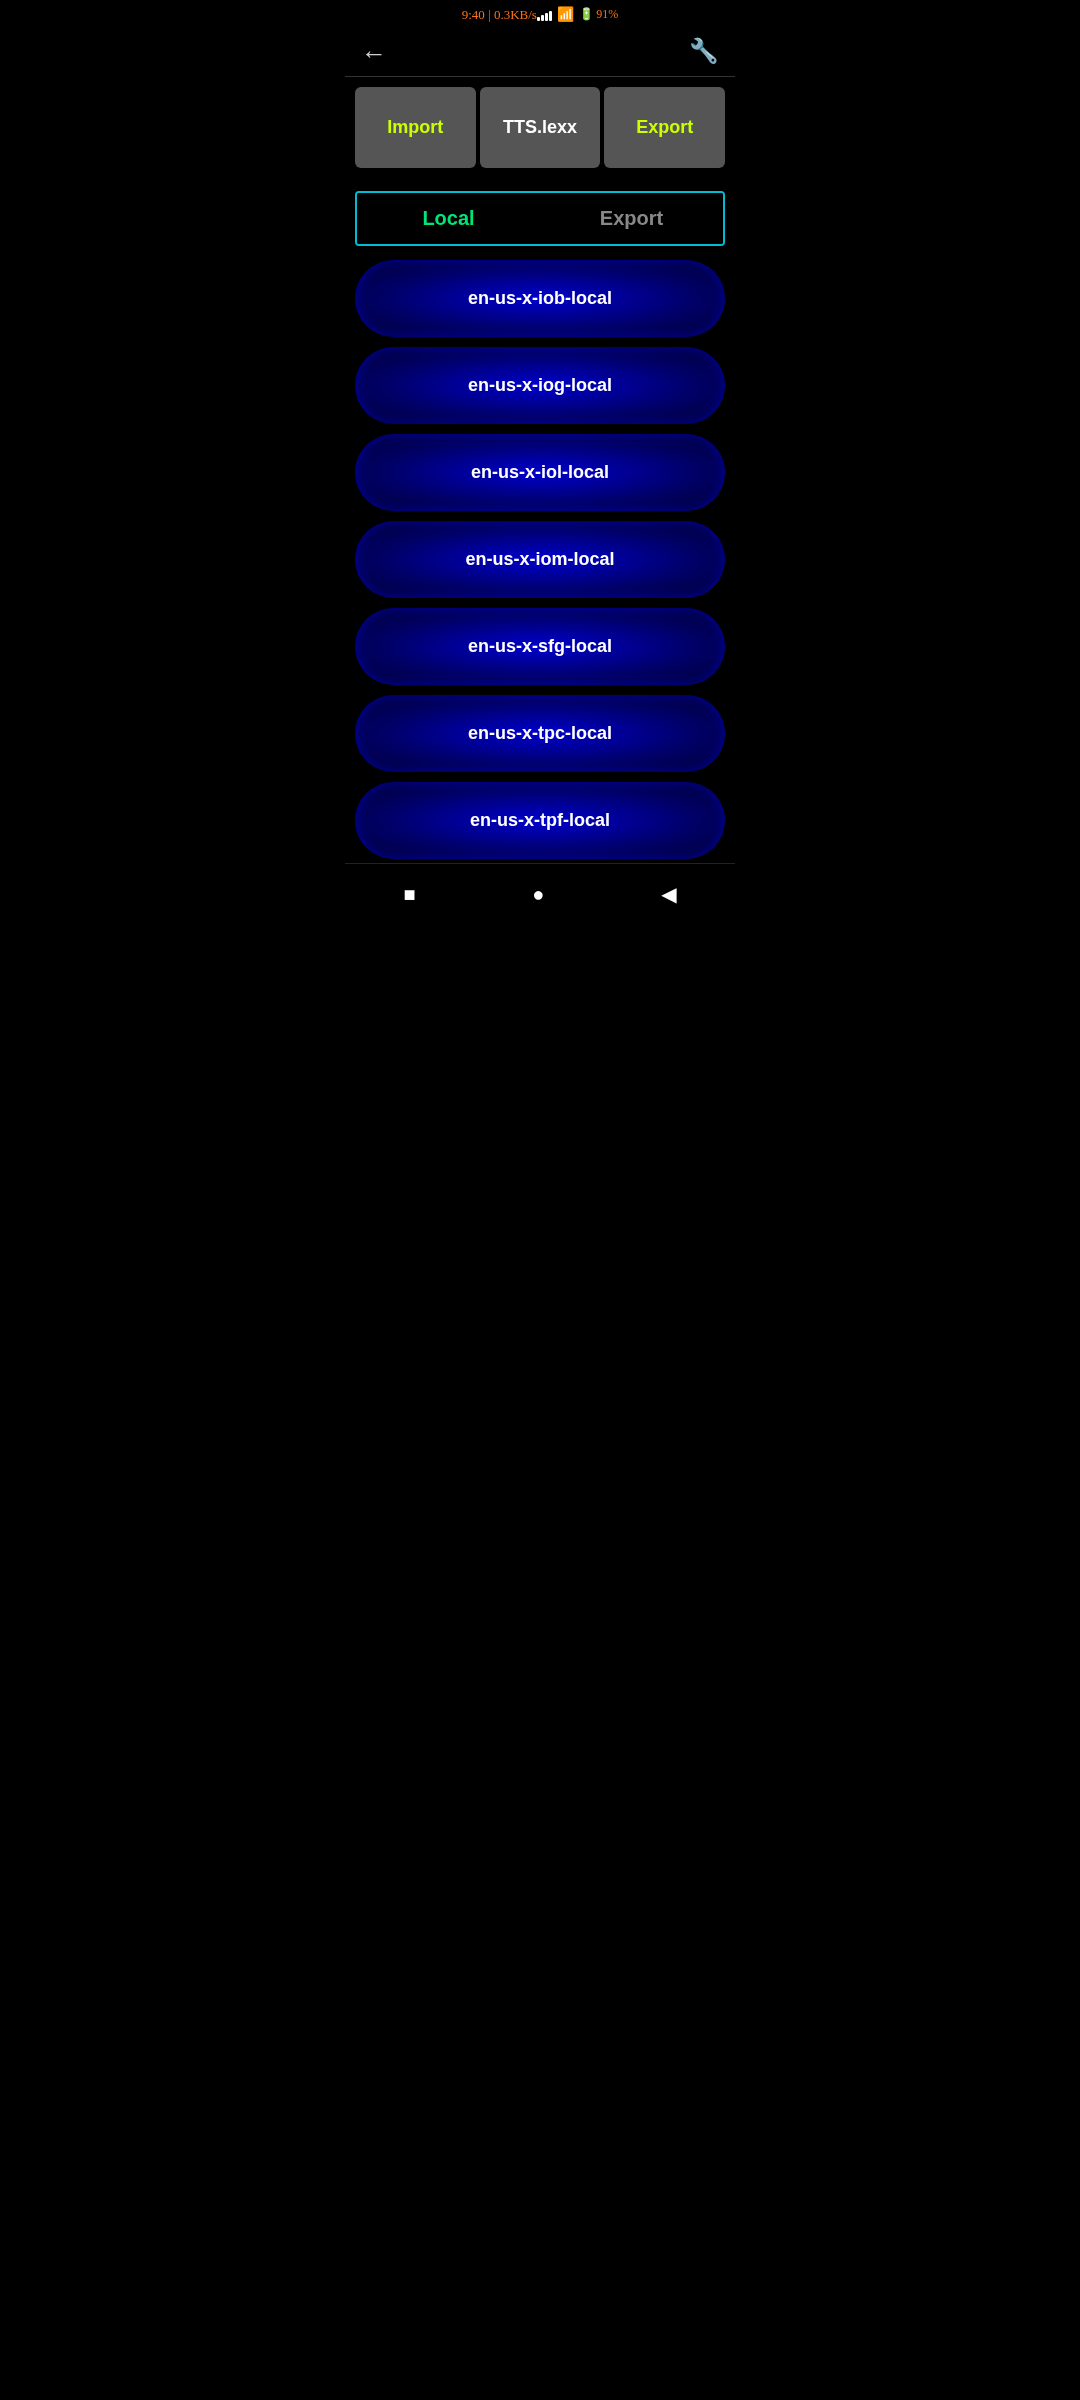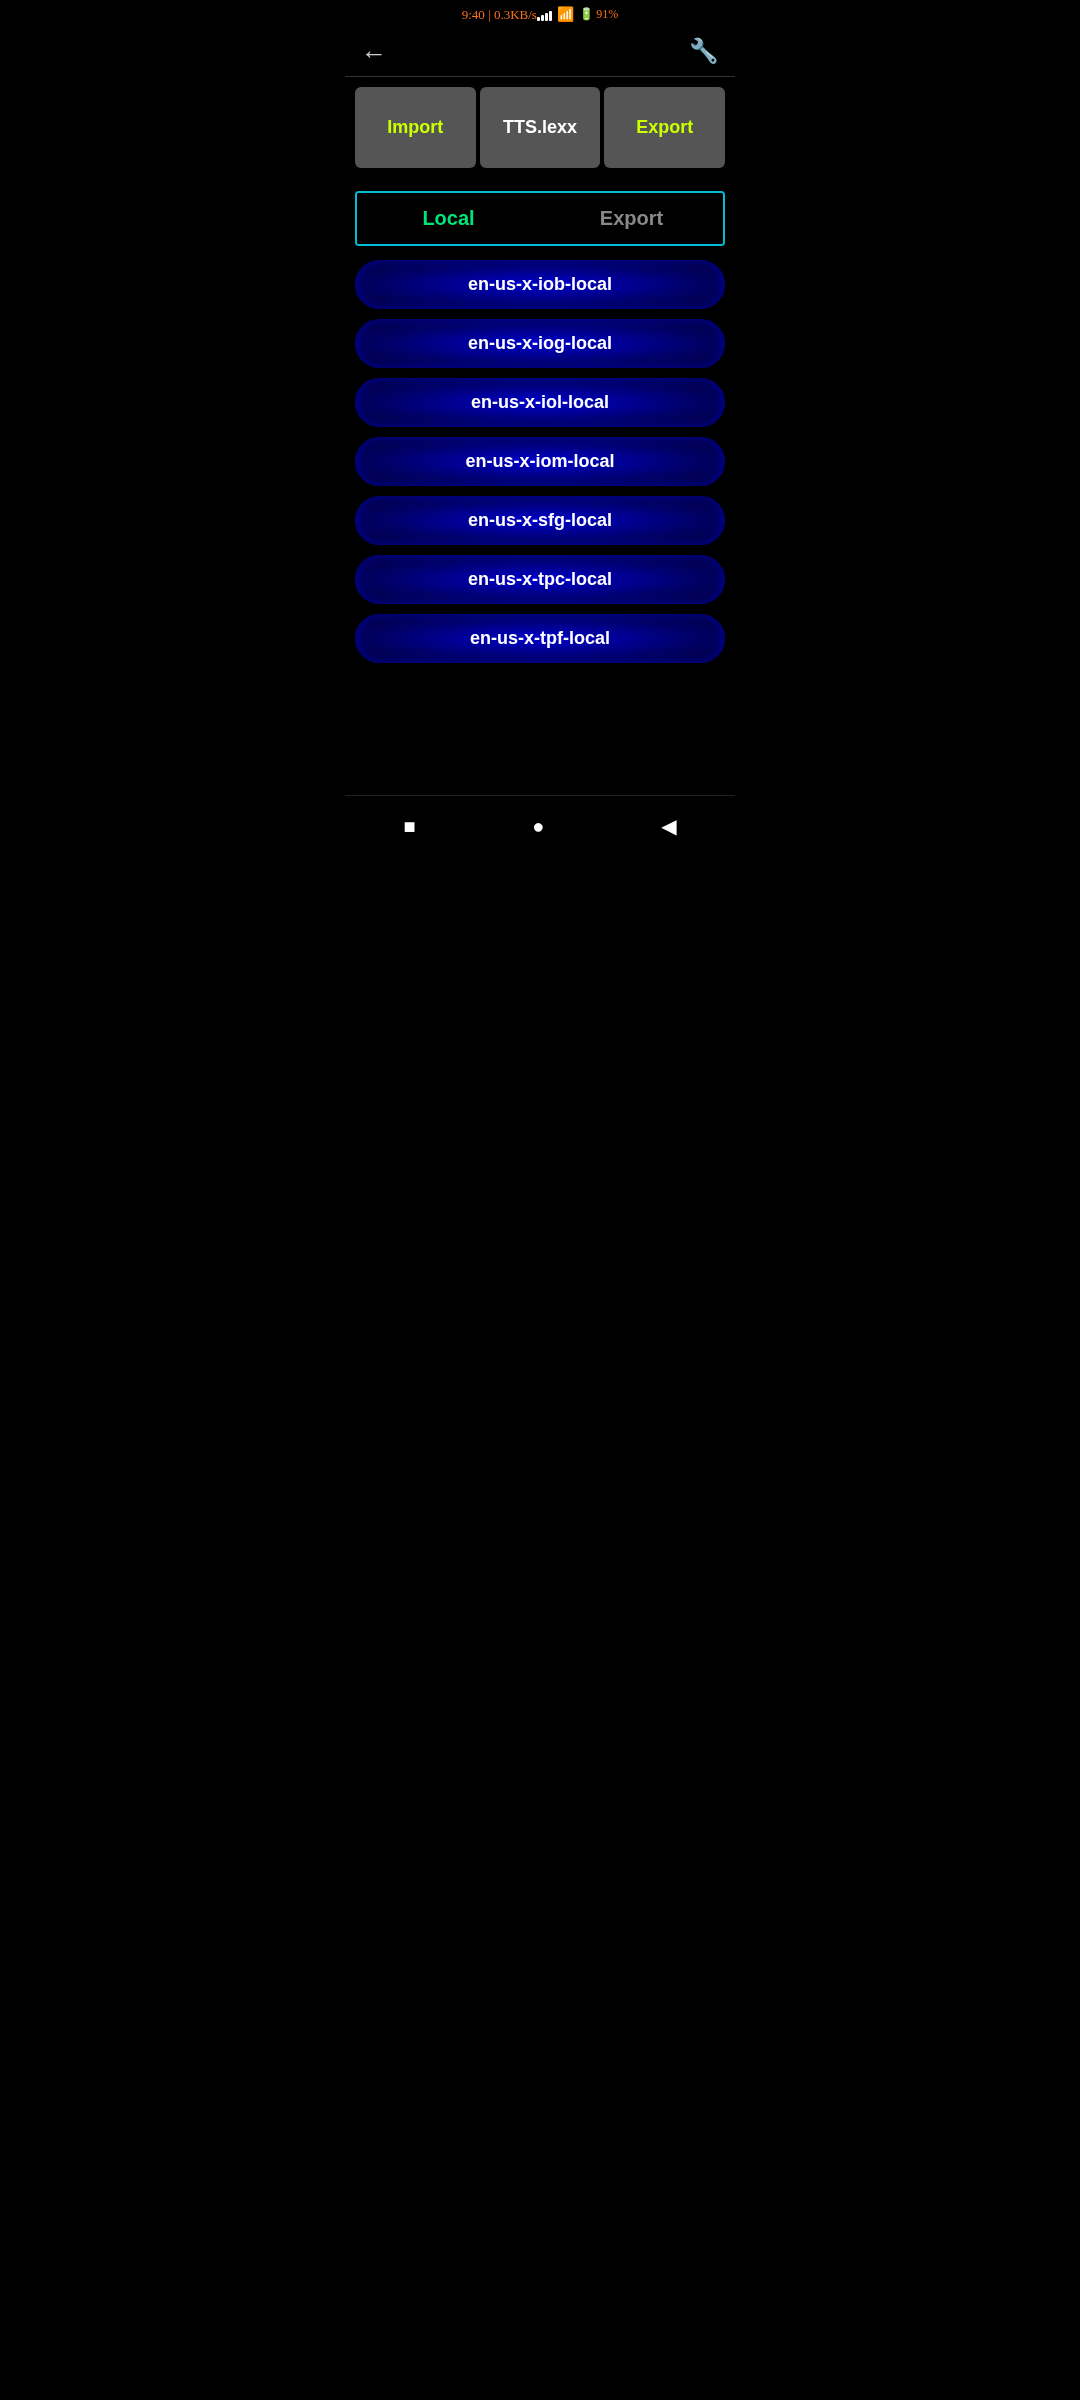--- a/index.html
+++ b/index.html
@@ -125,21 +125,21 @@
       flex: 1;
       overflow-y: auto;
       padding: 4px 10px;
       display: flex;
       flex-direction: column;
       gap: 10px;
     }
 
     .voice-btn {
       width: 100%;
-      padding: 14px 10px;
+      padding: 28px 10px;
       border-radius: 40px;
       border: none;
       cursor: pointer;
       font-size: 18px;
       font-weight: bold;
       color: #fff;
       text-align: center;
       background: radial-gradient(ellipse at center, #0000cc 0%, #000066 60%, #000033 100%);
       box-shadow: 0 0 12px #0000aa inset;
     }

